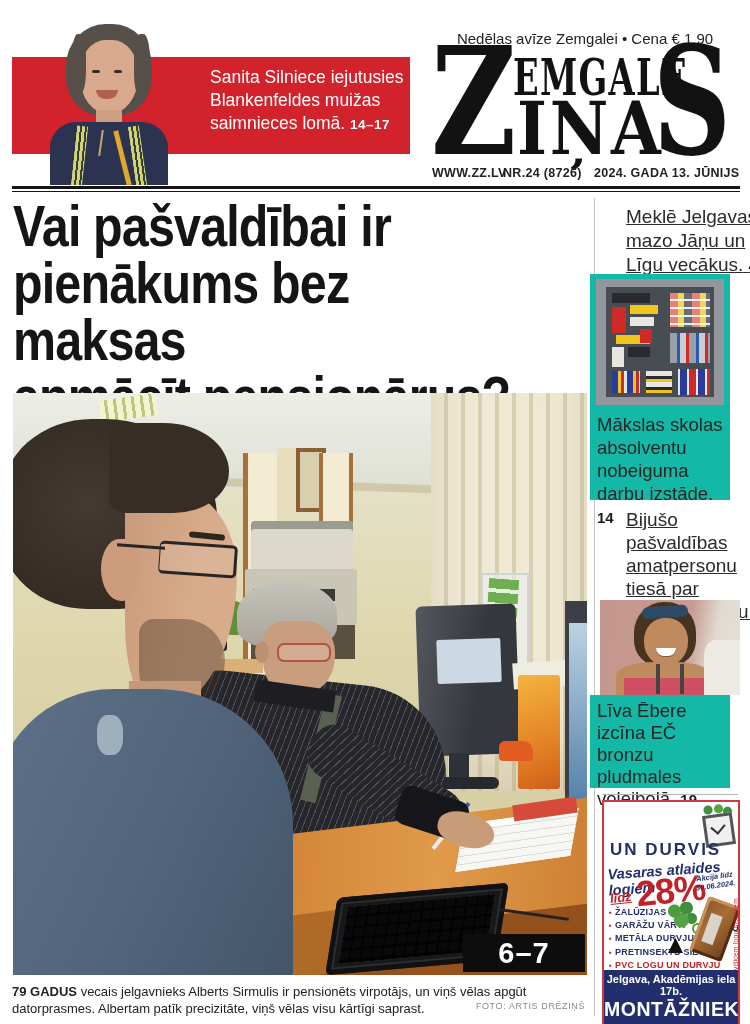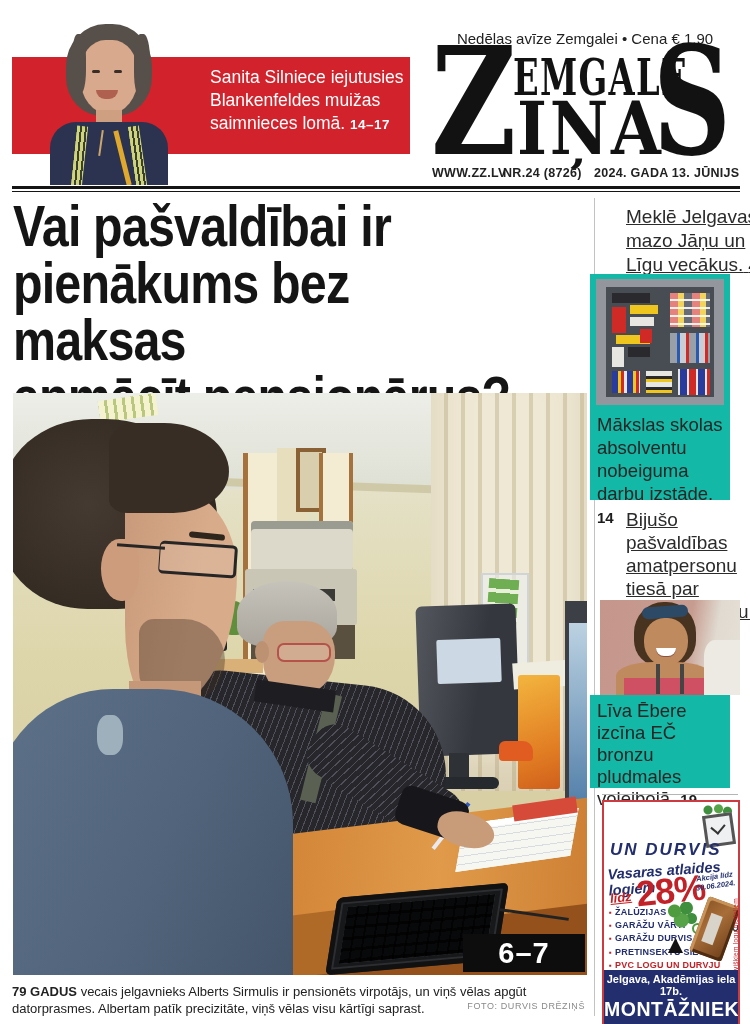--- a/index.html
+++ b/index.html
@@ -23,21 +23,21 @@
 
   
   .vdiv{left:594px;top:198px;width:1px;height:818px;background:#c2c2c2;}
   .teaser{left:626px;width:138px;font-size:19px;line-height:24px;color:#2b2b2b;text-decoration:underline;}
   .pgno{font-weight:bold;font-size:15px;color:#1c1c1c;}
   .greybox{left:590px;width:140px;background:#14b8a6;}
   .greybox .cap{padding:5px 6px 0 7px;font-size:18.5px;line-height:23px;color:#262626;}
 
   
   .ad{left:602px;top:800px;width:134px;height:224px;border:2px solid #cd3a40;background:#fff;overflow:hidden;}
-  .ad-navy{color:#232e6e;font-style:italic;}
+  .ad-navy{color:#232e6e;}
   .ad-red{color:#c22227;}
   .ad-bullets{position:absolute;left:5px;top:104px;margin:0;padding:0;list-style:none;}
   .ad-bullets li{font-size:9px;font-weight:bold;line-height:12.2px;color:#232e6e;letter-spacing:.2px;}
   .ad-bullets li::before{content:"▪";color:#c22227;font-size:8px;margin-right:3px;}
   .ad-bottom{position:absolute;left:0;bottom:0;width:100%;height:56px;background:#232e6e;text-align:center;color:#fff;}
 
   
   .caption{left:12px;top:984px;width:575px;font-size:13px;line-height:16.5px;color:#222;}
   .credit{left:385px;top:1001px;width:200px;text-align:right;font-size:9px;color:#8a8a8a;letter-spacing:.6px;}
 
@@ -177,21 +177,21 @@
     <div class="abs" style="left:176px;top:140px;width:36px;height:6px;background:#2e251d;border-radius:3px;transform:rotate(6deg);"></div>
     <div class="abs" style="left:126px;top:226px;width:86px;height:86px;background:rgba(60,45,34,.38);border-radius:20% 55% 60% 45%;"></div>
     <div class="abs" style="left:116px;top:288px;width:72px;height:46px;background:#c6987a;"></div>
     <div class="abs" style="left:-20px;top:296px;width:300px;height:300px;background:linear-gradient(115deg,#5d7189 0,#51647b 55%,#44556a 100%);border-radius:40% 45% 0 0;"></div>
     <div class="abs" style="left:84px;top:322px;width:26px;height:40px;background:#9fb0bd;border-radius:40%;"></div>
 
     <div class="abs badge">6–7</div>
   </div>
 
   <div class="abs caption"><b>79 GADUS</b><span> vecais jelgavnieks Alberts Sirmulis ir pensionēts virpotājs, un viņš vēlas apgūt datorprasmes. Albertam patīk precizitāte, viņš vēlas visu kārtīgi saprast.</span></div>
-  <div class="abs credit">FOTO: DURVIS DRĒZIŅŠ</div>
+  <div class="abs credit">FOTO: ARTIS DRĒZIŅŠ</div>
 
   <div class="abs vdiv"></div>
 
   <div class="abs teaser" style="top:205px;"><span class="pre">Meklē Jelgavas
 mazo Jāņu un
 Līgu vecākus.</span> <span class="pgno">4</span></div>
 
   <div class="abs greybox" style="top:274px;height:226px;">
     <div class="abs photo" style="left:6px;top:5px;width:128px;height:126px;background:#93979d;">
       <div class="abs" style="left:10px;top:8px;width:108px;height:110px;background:#484c53;"></div>
@@ -253,21 +253,21 @@
     <div class="abs ad-navy" style="left:6px;top:38px;font-size:17px;font-weight:800;letter-spacing:2px;">UN DURVIS</div>
     <div class="abs ad-navy" style="left:4px;top:60px;width:128px;font-size:14.5px;font-weight:bold;font-style:italic;transform:rotate(-4deg);">Vasaras atlaides logiem</div>
     <div class="abs ad-red" style="left:6px;top:88px;font-size:13px;font-style:italic;font-weight:bold;text-decoration:underline;transform:rotate(-6deg);">līdz</div>
     <div class="abs ad-red" style="left:32px;top:68px;font-size:36px;font-weight:900;transform:rotate(-6deg);letter-spacing:-1px;">28%</div>
     <div class="abs ad-navy pre" style="left:88px;top:70px;width:46px;font-size:7.5px;font-weight:bold;font-style:italic;text-align:center;transform:rotate(-8deg);">Akcija līdz
 30.06.2024.</div>
 
     <ul class="ad-bullets">
       <li>ŽALŪZIJAS</li>
       <li>GARĀŽU VĀRTI</li>
-      <li>GARĀŽU DURVIS</li>
+      <li>METĀLA DURVJU</li>
       <li>PRETINSEKTU SIETI</li>
       <li class="ad-red" style="color:#c22227;">PVC LOGU UN DURVJU REMONTS</li>
     </ul>
 
     <div class="abs" style="left:62px;top:100px;width:34px;height:30px;background:radial-gradient(circle at 25% 30%,#4f9c3f 0 6px,transparent 7px),radial-gradient(circle at 60% 20%,#3f8f3f 0 6px,transparent 7px),radial-gradient(circle at 45% 60%,#57a347 0 7px,transparent 8px),radial-gradient(circle at 75% 55%,#3f8f3f 0 5px,transparent 6px);"></div>
     <div class="abs" style="left:88px;top:121px;width:7px;height:7px;border:2px solid #4f9c3f;border-radius:50%;"></div>
     <div class="abs" style="left:99px;top:120px;font-size:9.5px;font-weight:900;color:#3a3f4a;letter-spacing:.5px;">REHAU</div>
     <div class="abs" style="left:64px;top:136px;width:15px;height:15px;background:#111;clip-path:polygon(50% 0,100% 100%,0 100%);"></div>
 
     <div class="abs" style="left:94px;top:98px;width:34px;height:58px;transform:rotate(20deg);background:linear-gradient(120deg,#8a5426 0,#a86e38 40%,#6e3f1a 100%);border-radius:3px;box-shadow:inset 3px 3px 0 #c89358,inset -3px -3px 0 #4e2c12;"></div>

